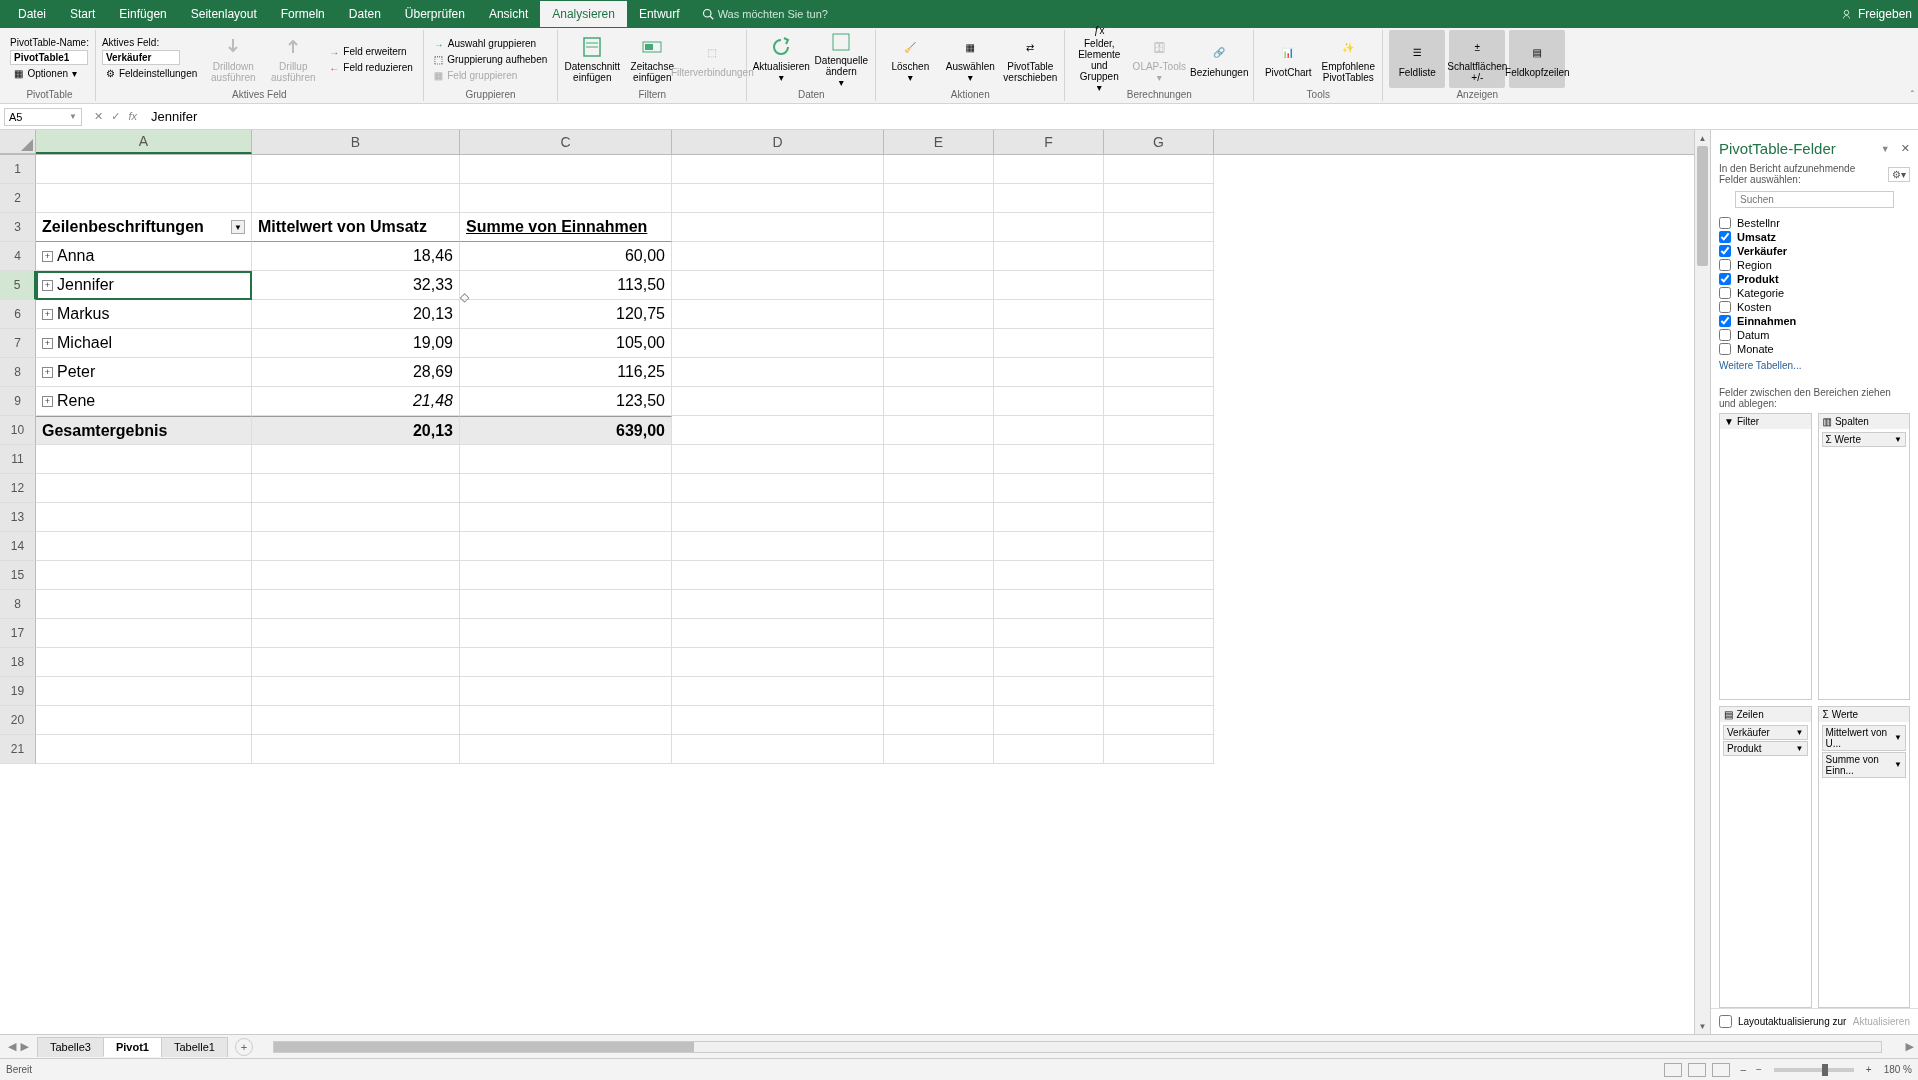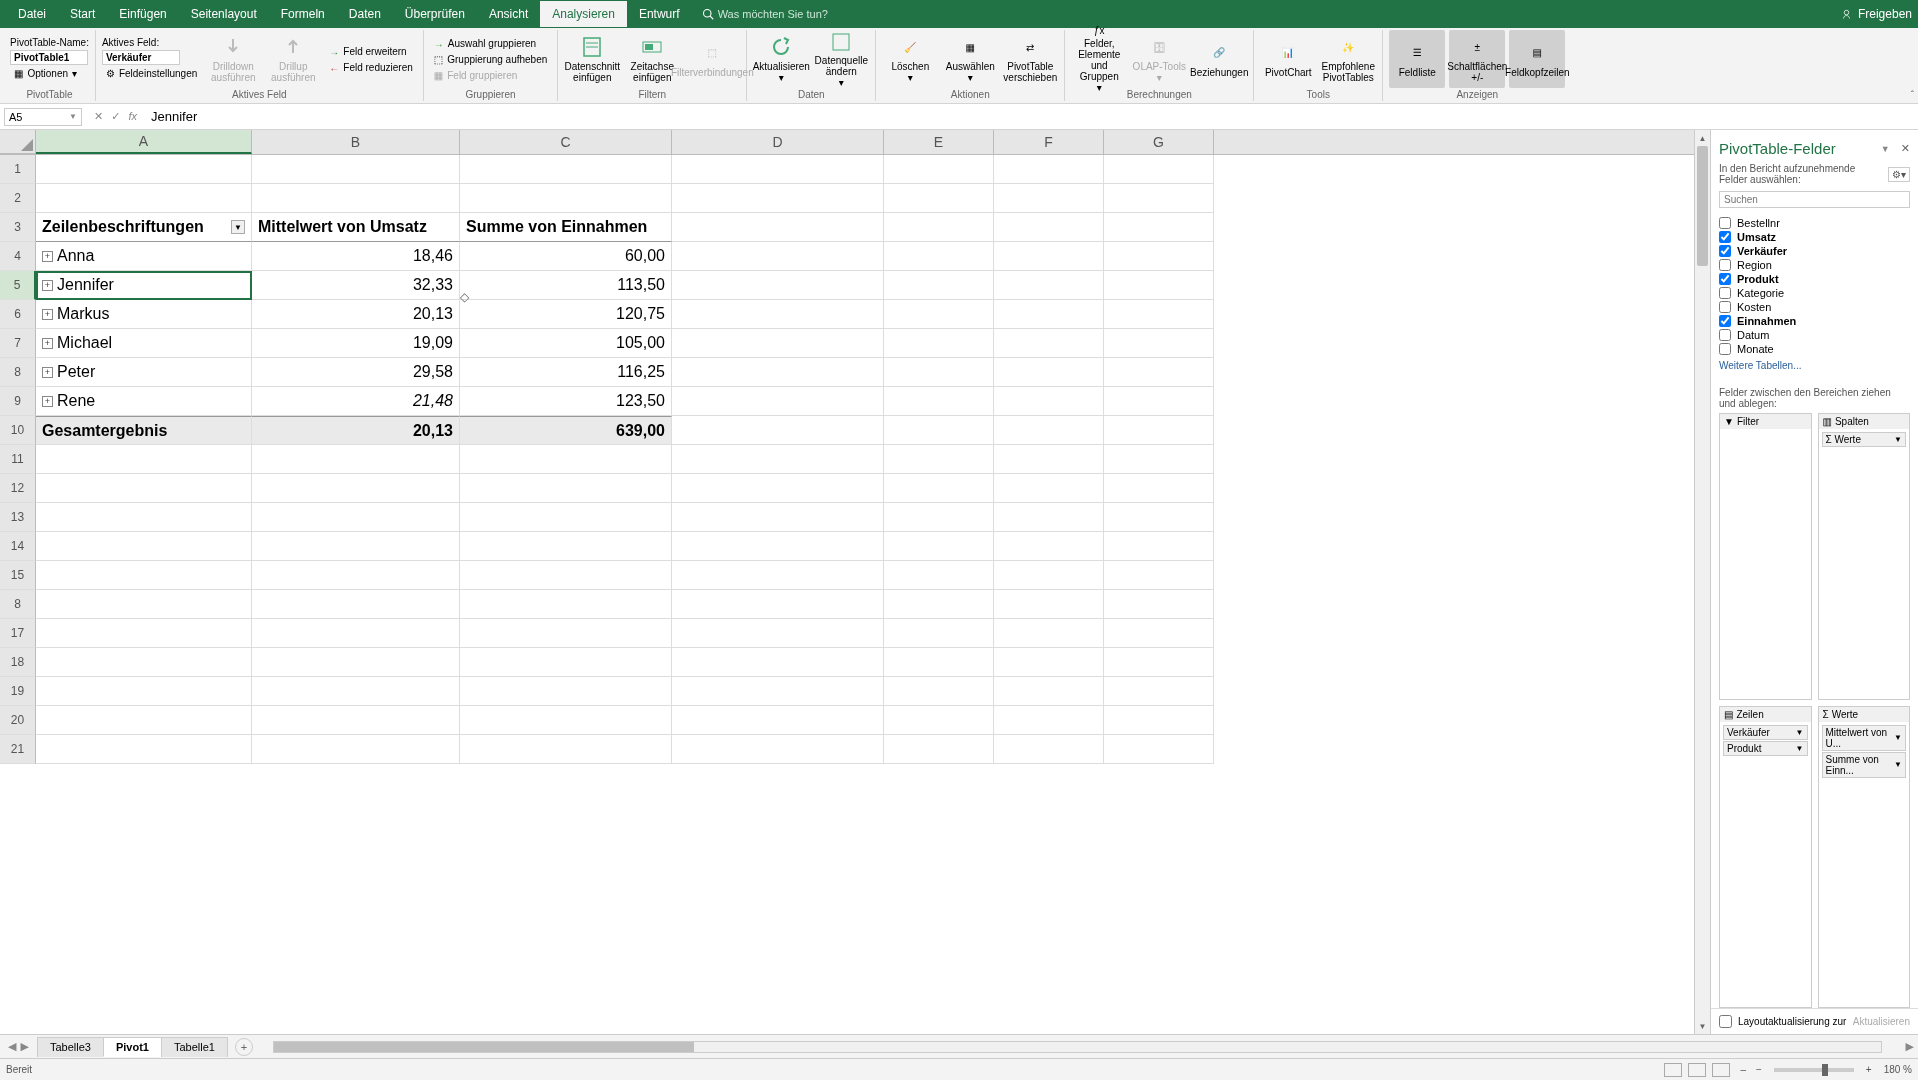--- a/index.html
+++ b/index.html
@@ -60,21 +60,21 @@
 
 .vscroll { width:16px; background:#f0f0f0; border-left:1px solid #ccc; display:flex; flex-direction:column; }
 .vscroll .arr { height:16px; display:flex; align-items:center; justify-content:center; font-size:8px; color:#666; cursor:pointer; }
 .vscroll .thumb { background:#c0c0c0; margin:0 2px; border-radius:2px; }
 
 
 .task-pane { width:208px; border-left:1px solid #ccc; background:#fff; display:flex; flex-direction:column; font-size:11px; }
 .tp-header { padding:10px 8px 4px; display:flex; align-items:center; justify-content:space-between; }
 .tp-title { font-size:15px; color:#217346; }
 .tp-sub { padding:2px 8px; font-size:10px; color:#555; display:flex; align-items:center; gap:6px; }
-.tp-search { margin:4px 8px; }
+.tp-search { margin:4px 24px; }
 .tp-search input { width:100%; border:1px solid #ccc; padding:2px 4px; font-size:10px; }
 .tp-fields { padding:4px 8px; flex:0 0 auto; }
 .tp-field { display:flex; align-items:center; gap:6px; padding:1px 0; font-size:11px; }
 .tp-field input { width:12px; height:12px; }
 .tp-field.checked label { font-weight:bold; }
 .tp-more { color:#2a6099; font-size:10px; padding:4px 0; cursor:pointer; }
 .tp-areas-label { padding:8px 8px 4px; font-size:10px; color:#555; }
 .tp-areas { display:grid; grid-template-columns:1fr 1fr; gap:6px; padding:0 8px; flex:1; }
 .tp-area { border:1px solid #ccc; display:flex; flex-direction:column; min-height:60px; }
 .tp-area-hdr { background:#f0f0f0; padding:2px 4px; font-size:10px; display:flex; align-items:center; gap:3px; }
@@ -366,21 +366,21 @@
           <div class="cell" style="width: 110px; height: 29px;"></div>
           <div class="cell" style="width: 110px; height: 29px;"></div>
         </div>
         <div class="row">
           <div class="row-h" style="height: 29px;">3</div>
           <div class="cell hdr" style="width: 216px; height: 29px;">
             <span>Zeilenbeschriftungen</span>
             <span class="filter-btn">▼</span>
           </div>
           <div class="cell hdr num" style="width: 208px; height: 29px; justify-content: flex-start;">Mittelwert von Umsatz</div>
-          <div class="cell hdr num" style="width: 212px; height: 29px; justify-content: flex-start;">Summe von Einnahmen</div>
+          <div class="cell hdr num" style="width: 212px; height: 29px; justify-content: flex-start; text-decoration: underline;">Summe von Einnahmen</div>
           <div class="cell" style="width: 212px; height: 29px;"></div>
           <div class="cell" style="width: 110px; height: 29px;"></div>
           <div class="cell" style="width: 110px; height: 29px;"></div>
           <div class="cell" style="width: 110px; height: 29px;"></div>
         </div>
         <div class="row">
           <div class="row-h" style="height: 29px;">4</div>
           <div class="cell" style="width: 216px; height: 29px;">
             <span class="expand-btn">+</span>
             <span>Anna</span>
@@ -430,21 +430,21 @@
           <div class="cell" style="width: 110px; height: 29px;"></div>
           <div class="cell" style="width: 110px; height: 29px;"></div>
           <div class="cell" style="width: 110px; height: 29px;"></div>
         </div>
         <div class="row">
           <div class="row-h" style="height: 29px;">8</div>
           <div class="cell" style="width: 216px; height: 29px;">
             <span class="expand-btn">+</span>
             <span>Peter</span>
           </div>
-          <div class="cell num" style="width: 208px; height: 29px;">29,58</div>
+          <div class="cell num" style="width: 208px; height: 29px;">28,69</div>
           <div class="cell num" style="width: 212px; height: 29px;">116,25</div>
           <div class="cell" style="width: 212px; height: 29px;"></div>
           <div class="cell" style="width: 110px; height: 29px;"></div>
           <div class="cell" style="width: 110px; height: 29px;"></div>
           <div class="cell" style="width: 110px; height: 29px;"></div>
         </div>
         <div class="row">
           <div class="row-h" style="height: 29px;">9</div>
           <div class="cell" style="width: 216px; height: 29px;">
             <span class="expand-btn">+</span>

